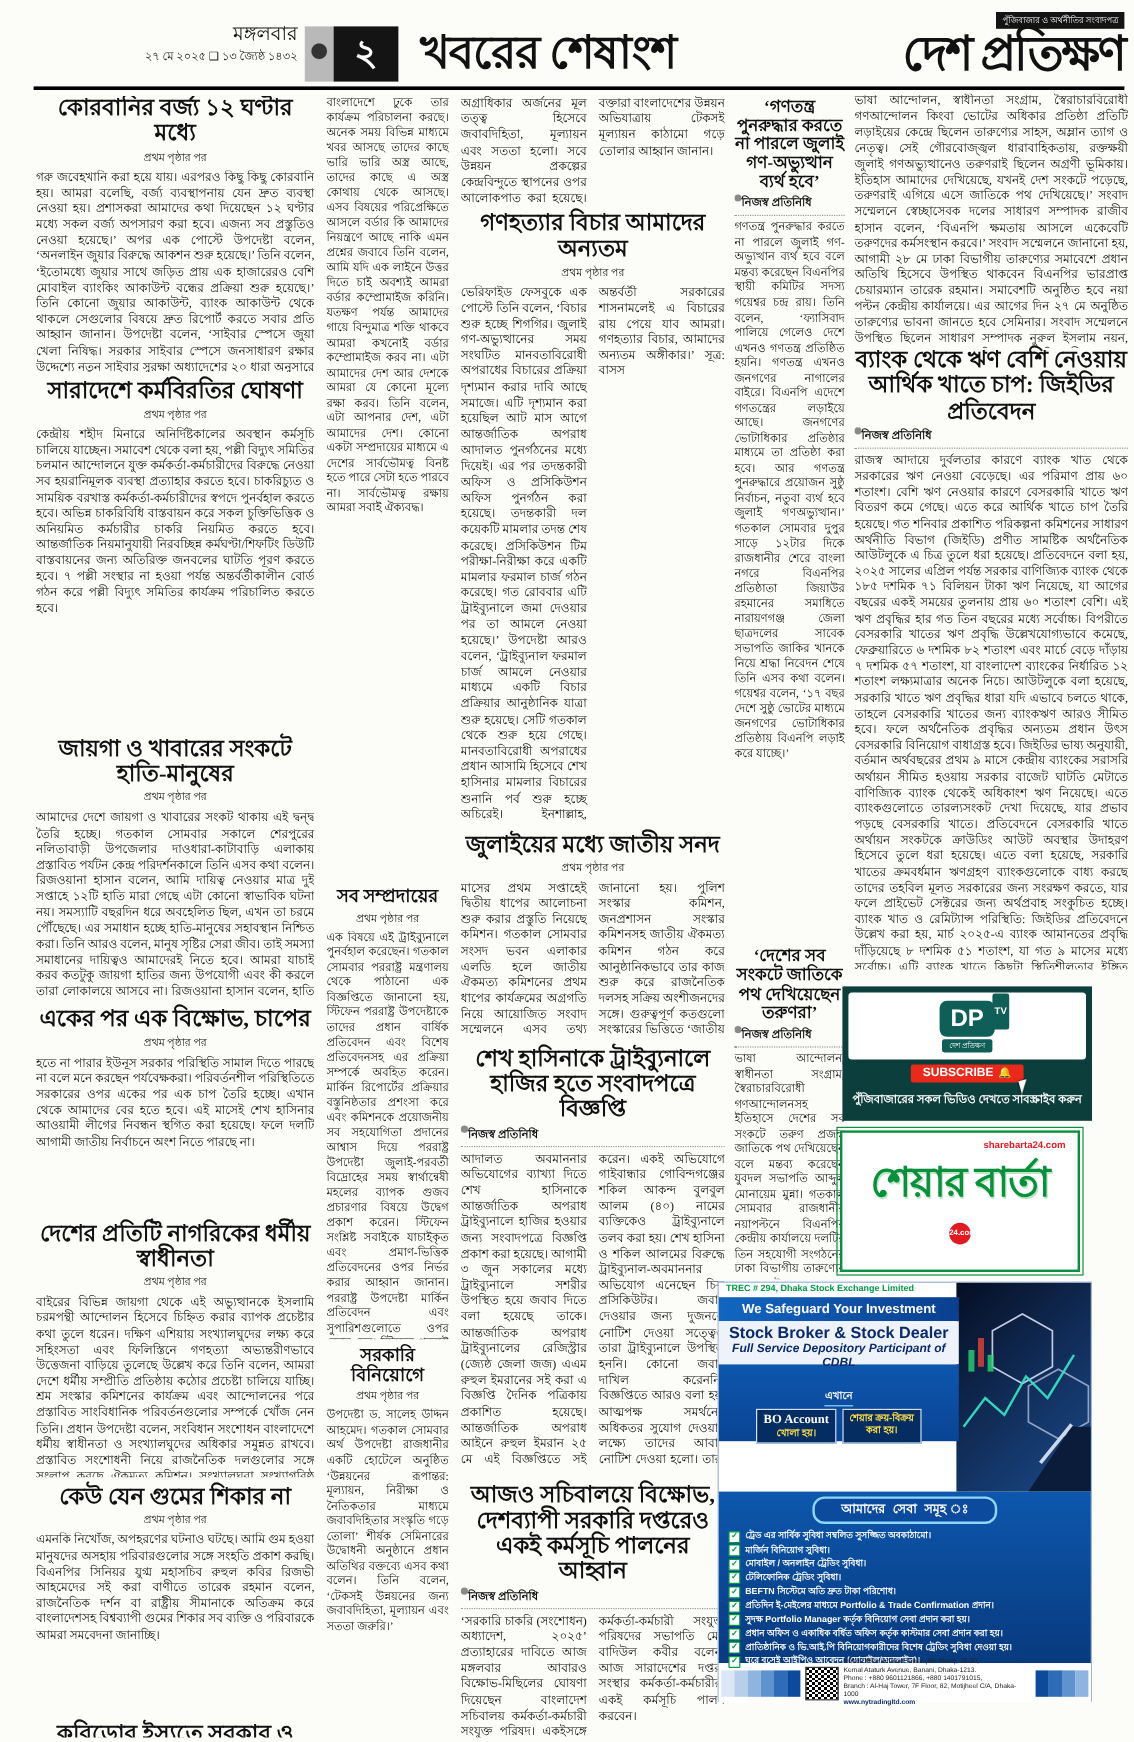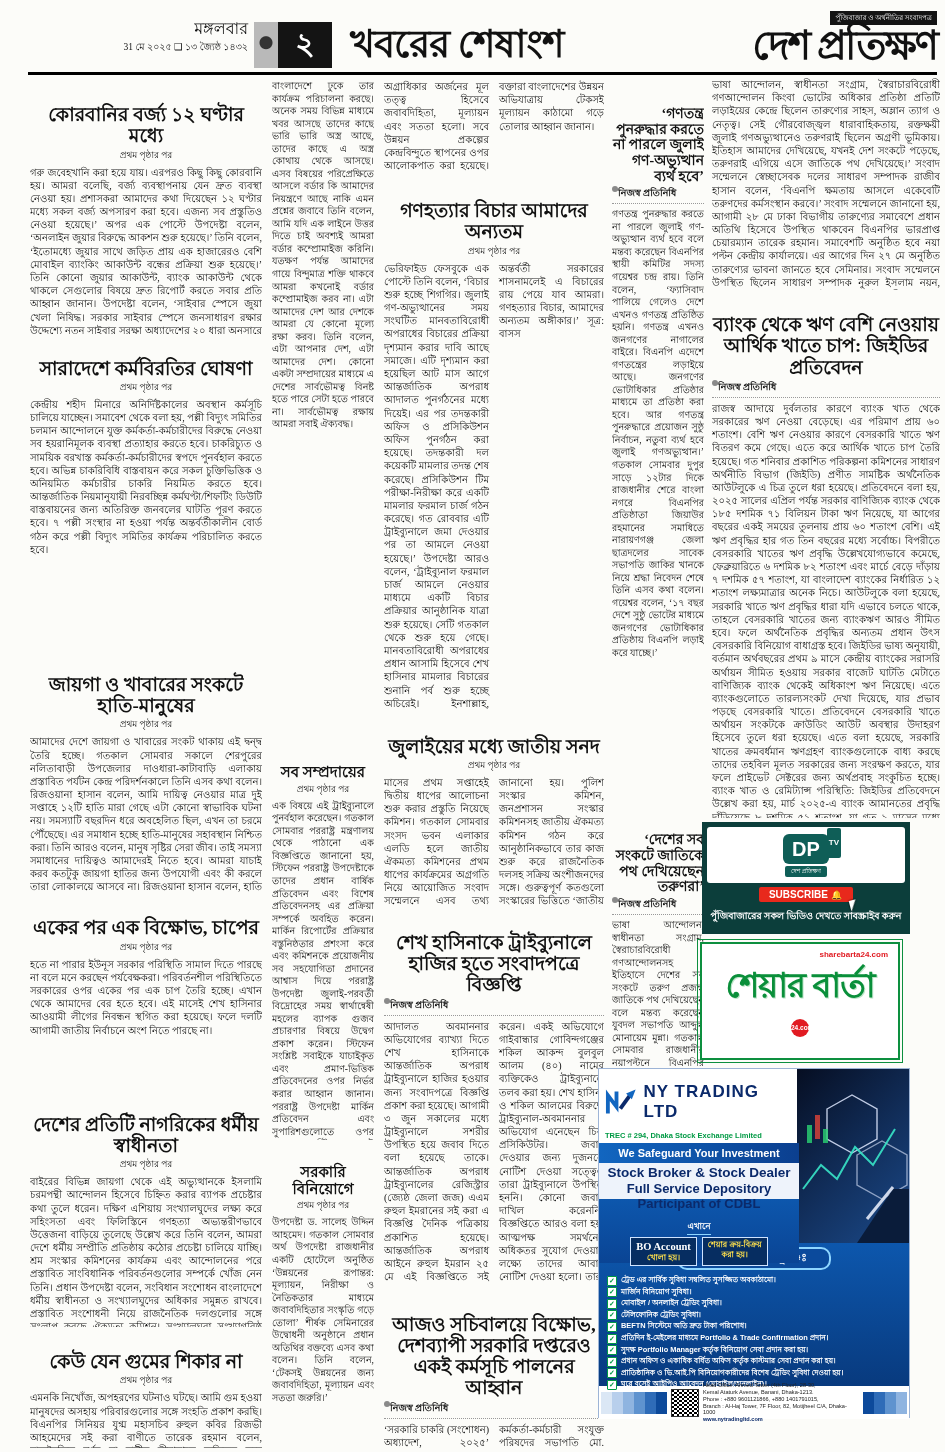--- a/index.html
+++ b/index.html
@@ -18,25 +18,25 @@
   .brand-tag{display:inline-block;background:#141414;color:#fff;font-size:7px;padding:1px 5px;margin-bottom:1px;}
   .brand-name{font-size:40px;font-weight:900;letter-spacing:-2px;line-height:1;}
   .header-rule{position:absolute;left:28px;top:72px;width:909px;height:3px;background:#000;}
   
   .col{position:absolute;overflow:hidden;}
   .colA{left:30px;top:80px;width:232px;height:1368px;}
   .colM{left:272px;top:80px;width:102px;height:1368px;}
   .colN{left:384px;top:80px;width:220px;height:1368px;}
   .colQ{left:612px;top:82px;width:92px;height:984px;}
   .colR{left:712px;top:78px;width:228px;height:740px;}
-  .art{margin-bottom:6px;margin-top:24px;}
+  .art{margin-bottom:6px;}
   h2,h3{margin:0;text-align:center;font-weight:900;line-height:1.12;}
   .h-lg{font-size:19px;}
   .h-md{font-size:15px;}
-  .h-sm{font-size:14px;text-align:right;}
+  .h-sm{font-size:14px;}
   .cont{font-size:9px;text-align:center;margin:1px 0 3px;}
   .byline{font-size:9.5px;font-weight:bold;margin:2px 0 1px;display:flex;align-items:flex-start;gap:0;}
   .dot{width:6px;height:6px;border-radius:50%;background:#8a8a8a;display:inline-block;}
   .dotrule{border-bottom:1.5px dotted #999;margin:2px 0 4px;}
   .body{font-size:10px;line-height:1.32;text-align:justify;margin:0;overflow:hidden;}
   .colM .body,.colQ .body{font-size:9.5px;}
   .cols2{column-count:2;column-gap:10px;column-fill:auto;}
   
   .ad{position:absolute;box-sizing:border-box;}
   .ad-dptv{left:702px;top:822px;width:208px;height:112px;background:#0c3e3b;padding:5px;text-align:center;}
@@ -65,21 +65,21 @@
   .ny-photo{position:absolute;right:0;top:0;width:112px;height:174px;
             background:linear-gradient(135deg,#060e22,#12305e 55%,#1b4a8a);}
   .ny-left{position:absolute;left:0;top:0;width:200px;height:174px;}
   .ny-logo-row{height:58px;display:flex;align-items:center;gap:6px;padding:4px 6px 0;}
   .ny-name{font-size:17px;font-weight:bold;color:#0b2a6b;letter-spacing:1px;}
   .ny-trec{font-size:7.5px;font-weight:bold;color:#009a44;padding:0 6px;height:12px;}
   .ny-band{background:linear-gradient(90deg,#1266c0,#0b3f8f);color:#fff;font-weight:bold;font-size:11px;
            height:20px;line-height:20px;text-align:center;}
   .ny-broker{height:36px;text-align:center;background:#eef3fb;color:#0b2a6b;}
   .ny-broker .b1{font-size:13.5px;font-weight:bold;line-height:1.2;padding-top:2px;}
-  .ny-broker .b2{font-size:13px;font-weight:bold;}
+  .ny-broker .b2{font-size:10px;font-weight:bold;font-style:italic;}
   .ny-here-zone{height:48px;background:linear-gradient(180deg,#0d57ad,#0a4494);text-align:center;padding-top:16px;}
   .ny-here{display:inline-block;color:#fff;font-size:8.5px;font-weight:bold;border-bottom:1px solid #8fd6ff;}
   .ny-boxes{display:flex;justify-content:center;gap:5px;margin-top:2px;}
   .ny-box{border:1px solid #cfe3ff;background:#062d61;color:#fff;padding:2px 5px;font-size:8px;line-height:1.25;}
   .ny-box .en{font-family:"Liberation Serif",serif;font-weight:bold;font-size:10.5px;}
   .ny-box .bn{color:#ffe14d;font-weight:bold;}
   .ny-main{background:linear-gradient(180deg,#0d57ad,#083a7e);height:143px;padding:4px 8px 0;box-sizing:border-box;}
   .ny-cap{display:block;margin:0 auto 4px;width:150px;text-align:center;color:#fff;font-weight:bold;font-size:10.5px;
           border:2px solid #8fd6ff;border-radius:10px;padding:1px 0;background:#0b4a9c;font-family:Liberation Mono, monospace;}
   .ny-list{list-style:none;margin:0;padding:0;}
@@ -95,21 +95,21 @@
   .ny-addr{font-size:5.6px;color:#222;line-height:1.25;flex:1;}
   .ny-web{font-weight:bold;color:#0b2a6b;}
 </style>
 </head>
 <body>
 
 <div class="page">
 
   <div class="dateblock">
     <div class="weekday">মঙ্গলবার</div>
-    <div class="dateline">31 মে ২০২৫ ❑ ১৩ জ্যৈষ্ঠ ১৪৩২</div>
+    <div class="dateline">২৭ মে ২০২৫ ❑ ১৩ জ্যৈষ্ঠ ১৪৩২</div>
   </div>
   <div class="pnbox">
     <div class="pn-deco"></div>
     <div class="pn-num">২</div>
   </div>
   <h1 class="section-title">খবরের শেষাংশ</h1>
   <div class="brand">
     <div><span class="brand-tag">পুঁজিবাজার ও অর্থনীতির সংবাদপত্র</span></div>
     <div class="brand-name">দেশ প্রতিক্ষণ</div>
   </div>
@@ -255,28 +255,20 @@
           <polygon points="60,86 85,72 110,86 110,116 85,130 60,116" fill="none" stroke="#dfe9ff" stroke-width="1.4" opacity="0.6"></polygon>
           <polyline points="6,120 24,96 40,110 58,78 76,96 98,60" fill="none" stroke="#39e6c8" stroke-width="2" opacity="0.9"></polyline>
           <rect x="10" y="56" width="5" height="18" fill="#2bd473" opacity="0.8"></rect>
           <rect x="18" y="46" width="5" height="24" fill="#e04338" opacity="0.8"></rect>
           <rect x="26" y="60" width="5" height="14" fill="#2bd473" opacity="0.8"></rect>
           <path d="M112,174 L60,174 L96,120 L112,120 Z" fill="#0a1c3a"></path>
           <line x1="70" y1="150" x2="96" y2="118" stroke="#cfd8ea" stroke-width="3"></line>
         </svg>
       </div>
       <div class="ny-left">
-        <div class="ny-logo-row">
-          <svg width="34" height="30" viewBox="0 0 34 30">
-            <path d="M3 27 L3 8 L12 20 L12 4" fill="none" stroke="#1266c0" stroke-width="4"></path>
-            <path d="M16 22 L26 8" stroke="#0b2a6b" stroke-width="4" fill="none"></path>
-            <polygon points="22,6 32,2 28,12" fill="#1266c0"></polygon>
-          </svg>
-          <span class="ny-name">NY TRADING LTD</span>
-        </div>
         <div class="ny-trec">TREC # 294, Dhaka Stock Exchange Limited</div>
         <div class="ny-band">We Safeguard Your Investment</div>
         <div class="ny-broker">
           <div class="b1">Stock Broker &amp; Stock Dealer</div>
           <div class="b2">Full Service Depository Participant of CDBL</div>
         </div>
         <div class="ny-here-zone">
           <span class="ny-here">এখানে</span>
           <div class="ny-boxes">
             <div class="ny-box">

